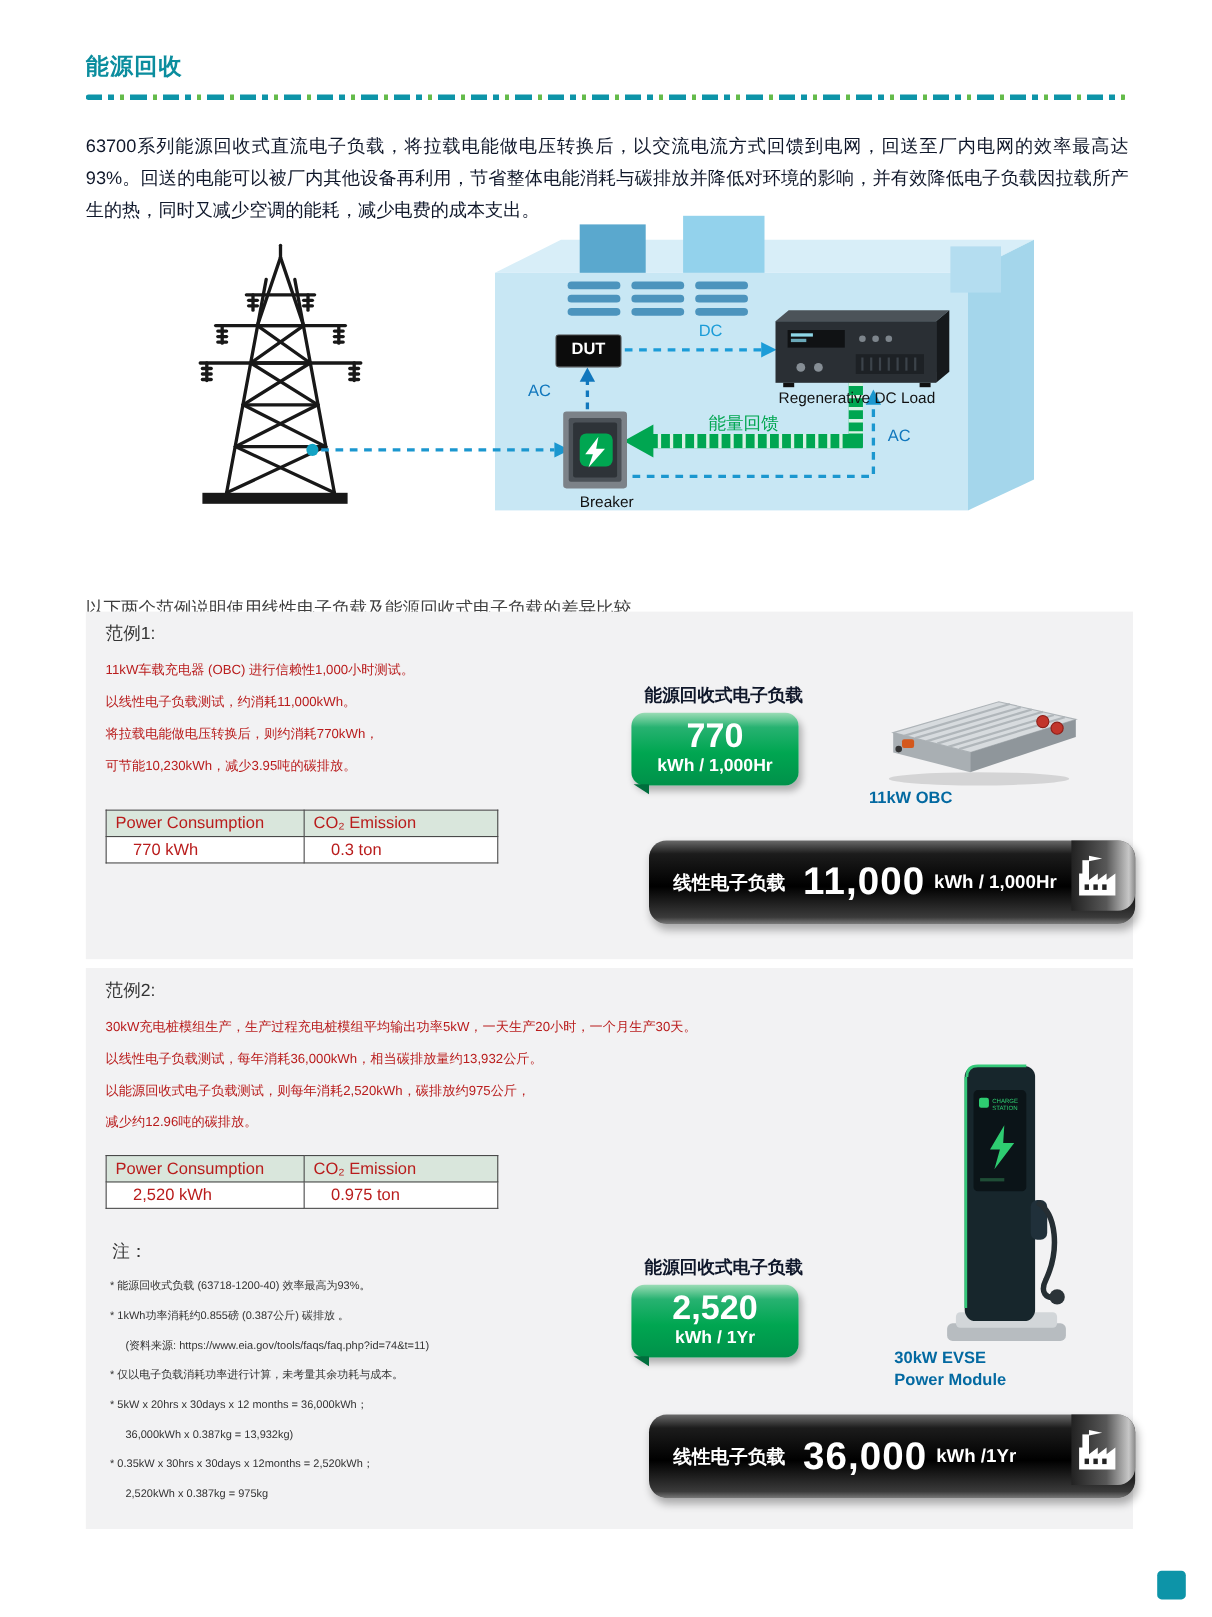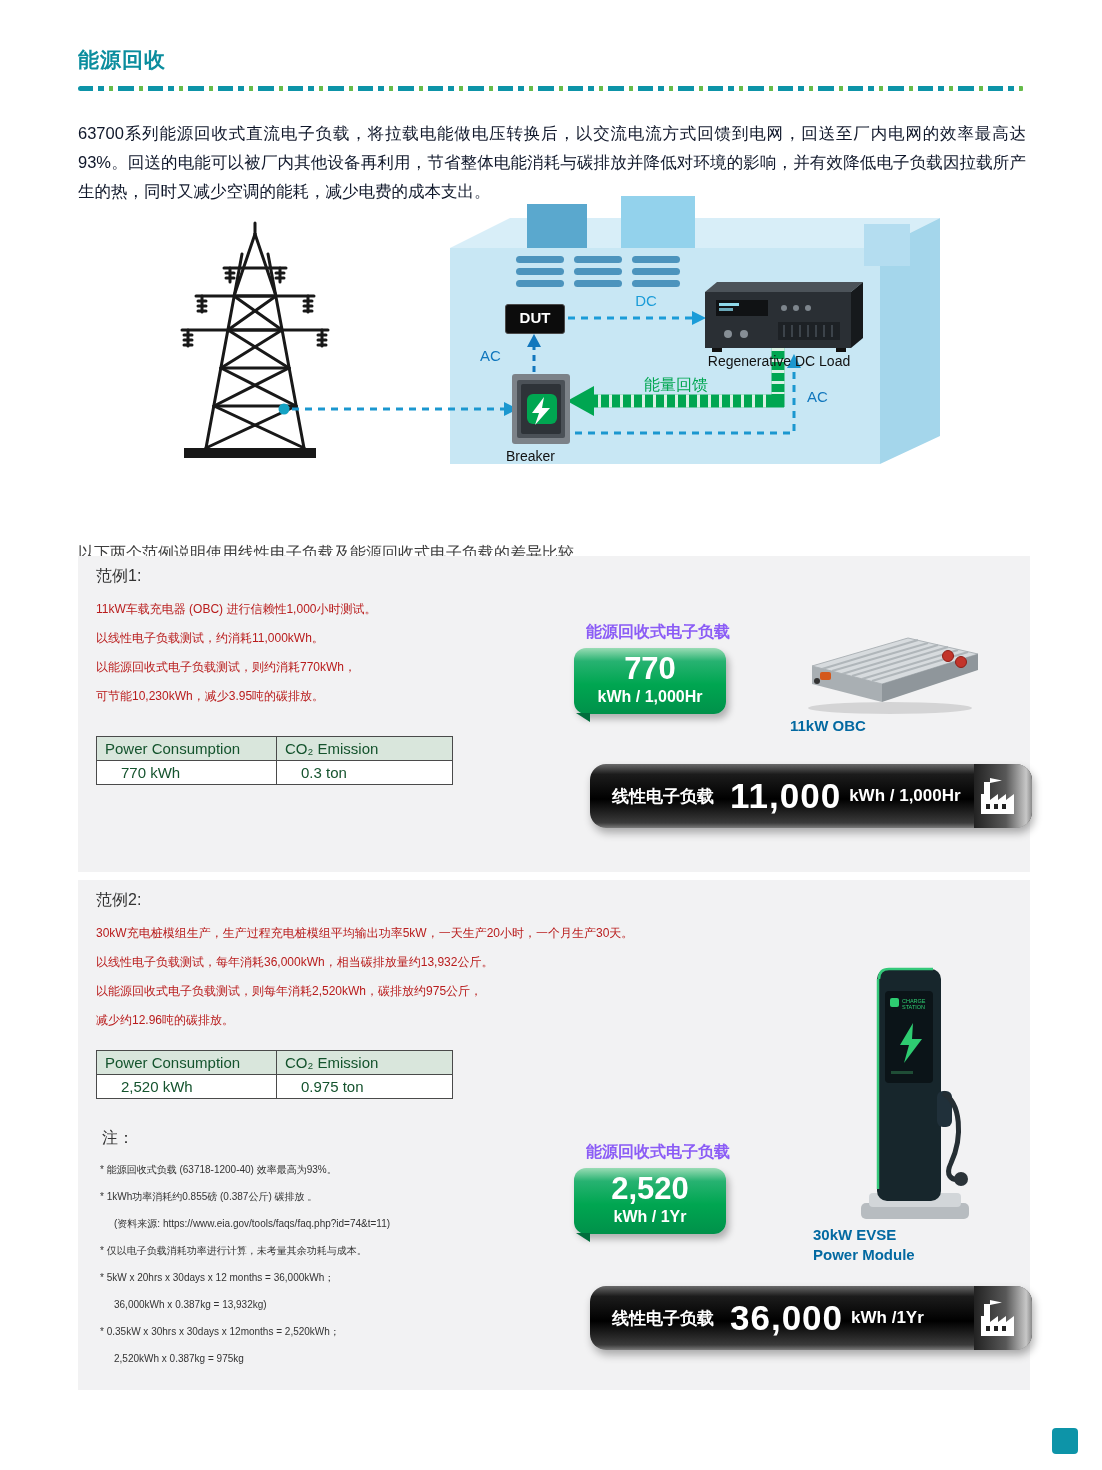--- a/index.html
+++ b/index.html
@@ -18,62 +18,62 @@
   .compare{left:78px;top:527px;font-size:16px;color:#3e3e3e}
 
   .diagram{left:78px;top:196px;width:946px;height:326px}
   .diagram svg{position:absolute;left:0;top:0}
   .dg-label{position:absolute;font-weight:normal}
   .lbl-dc{left:546px;top:96px;width:44px;text-align:center;color:#1b9cd8;font-size:15px}
   .lbl-ac-left{left:402px;top:151px;color:#1177bd;font-size:15px}
   .lbl-ac-right{left:729px;top:192px;color:#1177bd;font-size:15px}
   .lbl-feedback{left:566px;top:179px;color:#00a651;font-size:16px}
   .cap-regen{left:616px;top:157px;width:170px;text-align:center;color:#111;font-size:14px}
-  .cap-breaker{left:428px;top:252px;width:70px;text-align:left;color:#111;font-size:14px}
+  .cap-breaker{left:428px;top:252px;width:70px;text-align:right;color:#111;font-size:14px}
   .dut-box{position:absolute;left:427px;top:108px;width:58px;height:28px;background:#0c0c0c;
            border:1px solid #4a4a4a;border-radius:3px;color:#fff;font-size:15px;font-weight:bold;
            text-align:center;line-height:26px}
 
   .exbox{left:78px;width:952px;background:#f2f2f3}
   #ex1{top:556px;height:316px}
   #ex2{top:880px;height:510px}
   .ex-heading{position:absolute;left:18px;top:10px;font-size:16px;color:#333}
   .ex-lines{position:absolute;left:18px;top:39px;font-size:12px;line-height:29px;color:#b91c1c}
-  .ctable{position:absolute;left:18px;border-collapse:collapse;font-size:15px;color:#14532d}
+  .ctable{position:absolute;left:18px;border-collapse:collapse;font-size:15px;color:#b91c1c}
   #ex1 .ctable{top:180px}
   #ex2 .ctable{top:170px}
   .ctable th{width:163px;background:#d9e6dc;font-weight:400;text-align:left;padding:3px 8px;border:1px solid #4a4a4a}
   .ctable th.c2,.ctable td.c2{width:127px}
   .ctable td{background:#fff;padding:3px 24px;border:1px solid #4a4a4a}
 
   .notes-heading{position:absolute;left:24px;top:248px;font-size:16px;color:#333}
   .notes{position:absolute;left:22px;top:276px;font-size:10px;line-height:27px;color:#333}
   .notes .cont{padding-left:14px}
 
-  .regen-label{position:absolute;left:508px;color:#8b5cf6;font-size:16px;font-weight:bold}
+  .regen-label{position:absolute;left:508px;color:#0f172a;font-size:16px;font-weight:bold}
   #ex1 .regen-label{top:66px}
   #ex2 .regen-label{top:262px}
   .badge{position:absolute;left:496px;width:152px;height:66px;border-radius:12px;text-align:center;color:#fff;
          background:linear-gradient(180deg,#9adcb5 0,#27b271 20%,#00a651 55%,#00914a 100%);
          box-shadow:3px 5px 7px rgba(0,0,0,.28)}
   #ex1 .badge{top:92px}
   #ex2 .badge{top:288px}
   .badge::after{content:"";position:absolute;left:2px;bottom:-8px;width:0;height:0;
                 border-top:9px solid #006e3d;border-left:14px solid transparent}
   .badge .v{font-size:31px;font-weight:bold;line-height:36px;margin-top:3px}
   .badge .u{font-size:16px;font-weight:bold;line-height:20px}
 
   .device{position:absolute}
   .dev-caption{position:absolute;font-size:15px;font-weight:bold;color:#0369a1;line-height:20px}
   #ex1 .device{left:712px;top:70px}
   #ex1 .dev-caption{left:712px;top:160px;width:200px}
   #ex2 .device{left:755px;top:85px}
   #ex2 .dev-caption{left:735px;top:345px;width:200px}
 
-  .banner{position:absolute;left:512px;width:442px;height:64px;border-radius:16px;display:flex;align-items:center;color:#fff;
+  .banner{position:absolute;left:512px;width:442px;height:76px;border-radius:16px;display:flex;align-items:center;color:#fff;
           background:linear-gradient(180deg,#6a6a6a 0,#1c1c1c 16%,#000 55%,#3b3b3b 92%,#7a7a7a 100%);
           box-shadow:2px 5px 8px rgba(0,0,0,.3)}
   #ex1 .banner{top:208px}
   #ex2 .banner{top:406px}
   .banner .bl{font-size:17px;font-weight:bold;margin-left:22px;white-space:nowrap}
   .banner .bv{font-size:35px;font-weight:bold;margin-left:16px;letter-spacing:1px}
   .banner .bu{font-size:17px;font-weight:bold;margin-left:8px;white-space:nowrap}
   .banner .cap{position:absolute;right:0;top:0;width:58px;height:64px;border-radius:0 16px 16px 0;
                background:linear-gradient(90deg,#222 0,#585858 55%,#c7c7c7 90%,#8a8a8a 100%)}
   .banner .factory{position:absolute;right:13px;top:13px}
@@ -229,21 +229,21 @@
   <div class="dg-label cap-breaker">Breaker</div>
 </div>
 
 <p class="abs compare">以下两个范例说明使用线性电子负载及能源回收式电子负载的差异比较。</p>
 
 <div id="ex1" class="abs exbox">
   <div class="ex-heading">范例1:</div>
   <div class="ex-lines">
     <div>11kW车载充电器 (OBC) 进行信赖性1,000小时测试。</div>
     <div>以线性电子负载测试，约消耗11,000kWh。</div>
-    <div>以能源回收式电子负载测试，则约消耗770kWh，</div>
+    <div>将拉载电能做电压转换后，则约消耗770kWh，</div>
     <div>可节能10,230kWh，减少3.95吨的碳排放。</div>
   </div>
   <table class="ctable">
     <tbody>
         <tr>
       <th>Power Consumption</th>
       <th class="c2">CO₂ Emission</th>
     </tr>
     <tr>
       <td>770 kWh</td>

